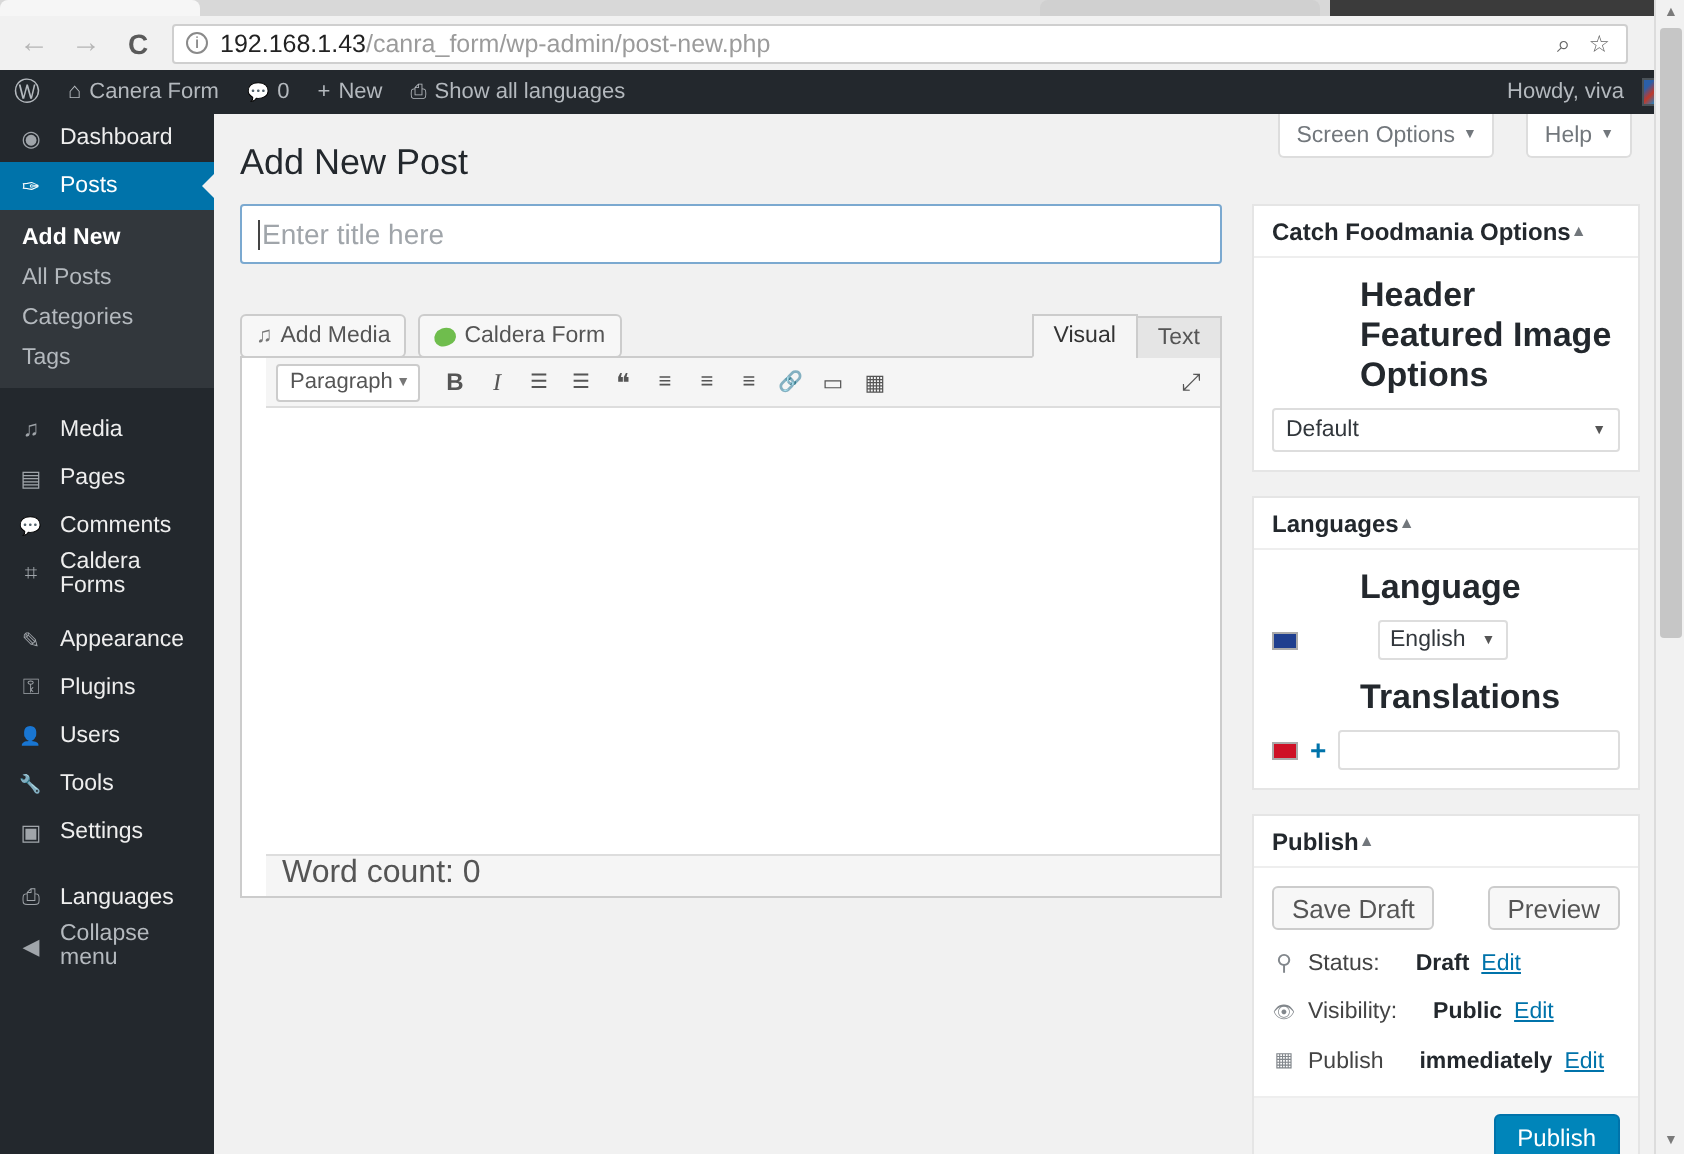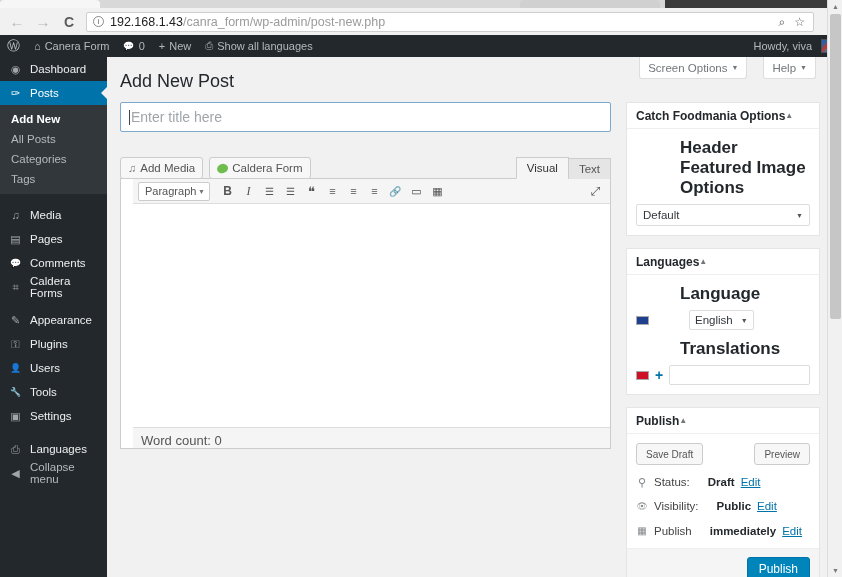--- a/index.html
+++ b/index.html
@@ -168,22 +168,22 @@
     justify-content:space-between; padding:0 4px 0 6px; margin-right:6px;
   }
   .tb-btn {
     width:19px; height:19px; display:flex; align-items:center; justify-content:center;
     color:#555; font-size:12px;
   }
   .tb-spacer { flex:1; }
   .editor-canvas { height:223px; background:#fff; }
   .statusbar {
     height:21px; background:#f5f5f5; border-top:1px solid #ddd;
-    display:flex; align-items:flex-end; padding:0 8px;
-    font-size:13px; color:#555;
+    display:flex; align-items:flex-start; padding:0 8px;
+    font-size:16px; color:#555;
   }
 
   
   .postbox {
     background:#fff; border:1px solid #e5e5e5; margin-bottom:12px;
   }
   .postbox-header {
     height:26px; display:flex; align-items:center; 
     padding:0 9px; border-bottom:1px solid #eee;
   }
@@ -213,21 +213,21 @@
     flex:1; height:20px; background:#fff; border:1px solid #ddd; border-radius:2px;
   }
 
   
   .submitbox-top {
     padding:9px; 
   }
   .pub-row1 { display:flex; justify-content:space-between; margin-bottom:9px; }
   .btn-secondary {
     height:22px; background:#f7f7f7; border:1px solid #ccc; border-radius:3px;
-    padding:0 9px; font-size:10px; color:#555; display:flex; align-items:center;
+    padding:0 9px; font-size:13px; color:#555; display:flex; align-items:center;
   }
   .misc-row {
     display:flex; align-items:center; gap:6px;
     font-size:11.5px; color:#444; margin-bottom:8px; line-height:1.4;
   }
   .misc-ico { width:12px; flex:0 0 12px; text-align:center; color:#82878c; font-size:11px;}
   .misc-row b { font-weight:bold; color:#23282d;padding-left:12px; }
   .lnk { color:#0073aa; text-decoration:underline; }
   .publishing-action {
     background:#f5f5f5; border-top:1px solid #eee;

